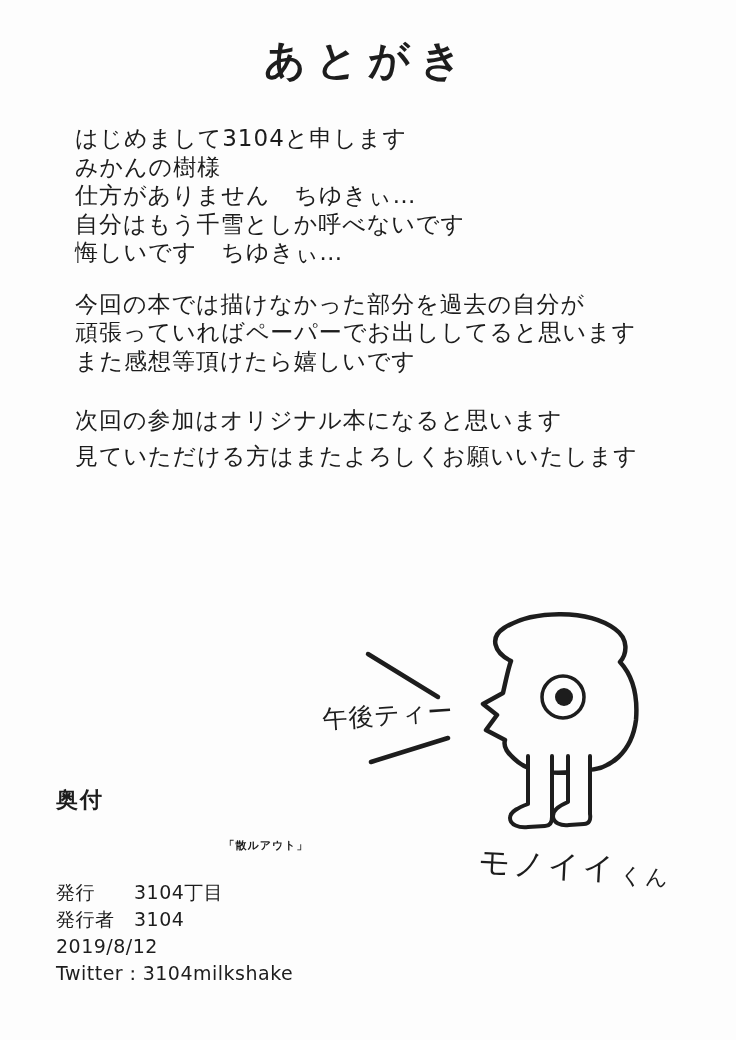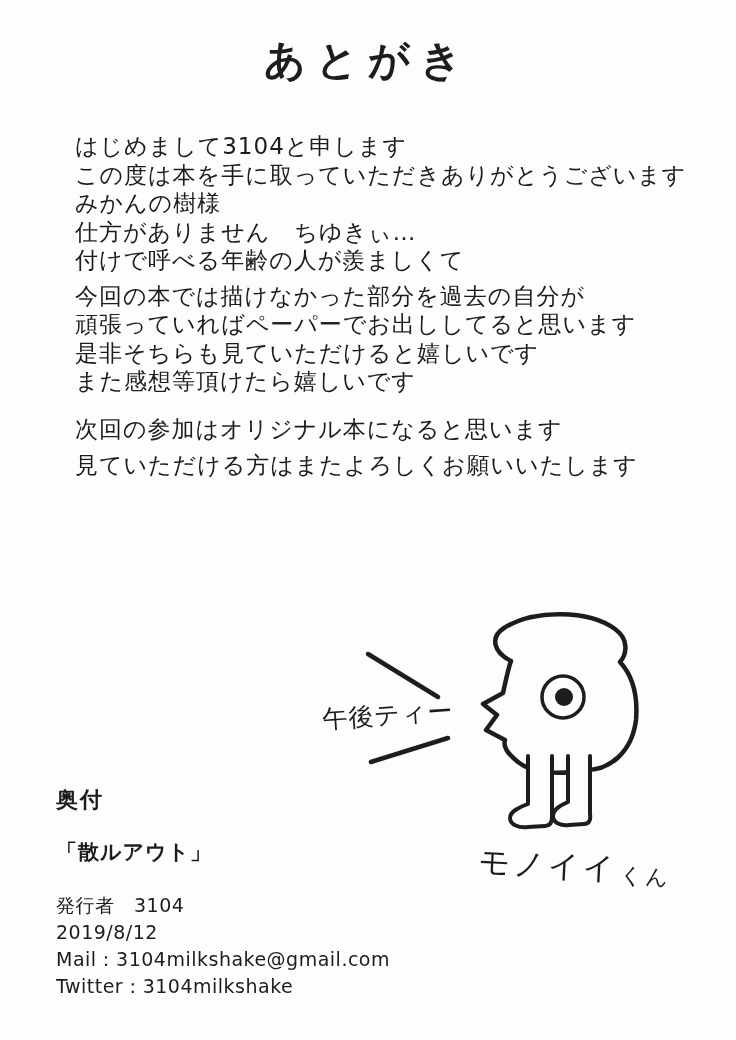--- a/index.html
+++ b/index.html
@@ -14,63 +14,62 @@
   }
   .title{
     position:absolute;top:33px;left:0;width:736px;
     text-align:center;
     font-family:"DejaVu Serif","Liberation Serif",serif;
     font-weight:600;
     font-size:41px;
     letter-spacing:10px;
   }
   .body-text{
-    position:absolute;left:75px;top:132px;width:620px;
+    position:absolute;left:75px;top:124px;width:620px;
     font-size:23px;
     letter-spacing:1px;
     color:#1c1c1c;
   }
   .para .line{line-height:28.5px;white-space:pre;}
-  .para-2{margin-top:7px;}
-  .para-3{margin-top:15px;}
+  .para-2{margin-top:23px;}
+  .para-3{margin-top:27px;}
   .para-3 .line{line-height:36px;}
   .doodle{
     position:absolute;left:290px;top:600px;width:400px;height:290px;
   }
   .doodle text{
     font-family:"DejaVu Sans","Liberation Sans",sans-serif;
     fill:#1d1d1d;
   }
   .colophon{position:absolute;left:56px;top:784px;width:420px;}
   .colophon-heading{
     font-size:22px;font-weight:600;letter-spacing:2px;line-height:32px;
   }
-  .book-title{margin-top:22px;font-size:21px;font-weight:600;letter-spacing:1px;}
+  .book-title{margin-top:22px;font-size:11px;font-weight:600;letter-spacing:1px;text-align:center;}
   .colophon-lines{margin-top:26px;font-size:19px;}
   .cline{line-height:27px;white-space:pre;letter-spacing:0.5px;}
 </style>
 </head>
 <body>
 
 <div class="page">
 
   <div class="title">あとがき</div>
 
   <div class="body-text">
     <div class="para para-1">
       <div class="line">はじめまして3104と申します</div>
-      <div class="line">この度は本を手に取っていただきありがとうございます</div>
       <div class="line">みかんの樹様</div>
       <div class="line">仕方がありません　ちゆきぃ…</div>
-      <div class="line">付けで呼べる年齢の人が羨ましくて</div>
+      <div class="line">自分はもう千雪としか呼べないです</div>
+      <div class="line">悔しいです　ちゆきぃ…</div>
     </div>
     <div class="para para-2">
       <div class="line">今回の本では描けなかった部分を過去の自分が</div>
       <div class="line">頑張っていればペーパーでお出ししてると思います</div>
-      <div class="line">是非そちらも見ていただけると嬉しいです</div>
       <div class="line">また感想等頂けたら嬉しいです</div>
     </div>
     <div class="para para-3">
       <div class="line">次回の参加はオリジナル本になると思います</div>
       <div class="line">見ていただける方はまたよろしくお願いいたします</div>
     </div>
   </div>
 
   <svg class="doodle" viewBox="0 0 400 290">
 
@@ -101,20 +100,20 @@
     <circle cx="273" cy="97" r="21" fill="#fdfdfd" stroke="#1d1d1d" stroke-width="3.5"></circle>
     <circle cx="274" cy="97" r="9" fill="#1d1d1d"></circle>
 
     <text x="188" y="272" font-size="31" letter-spacing="3" transform="rotate(3 188 272)"><tspan>モノイイ</tspan><tspan font-size="22" dx="3" dy="3">くん</tspan></text>
   </svg>
 
   <div class="colophon">
     <div class="colophon-heading">奥付</div>
     <div class="book-title">「散ルアウト」</div>
     <div class="colophon-lines">
+      <div class="cline">発行　　3104丁目</div>
       <div class="cline">発行者　3104</div>
       <div class="cline">2019/8/12</div>
-      <div class="cline">Mail：3104milkshake@gmail.com</div>
       <div class="cline">Twitter：3104milkshake</div>
     </div>
   </div>
 
 </div>
 
 </body></html>

